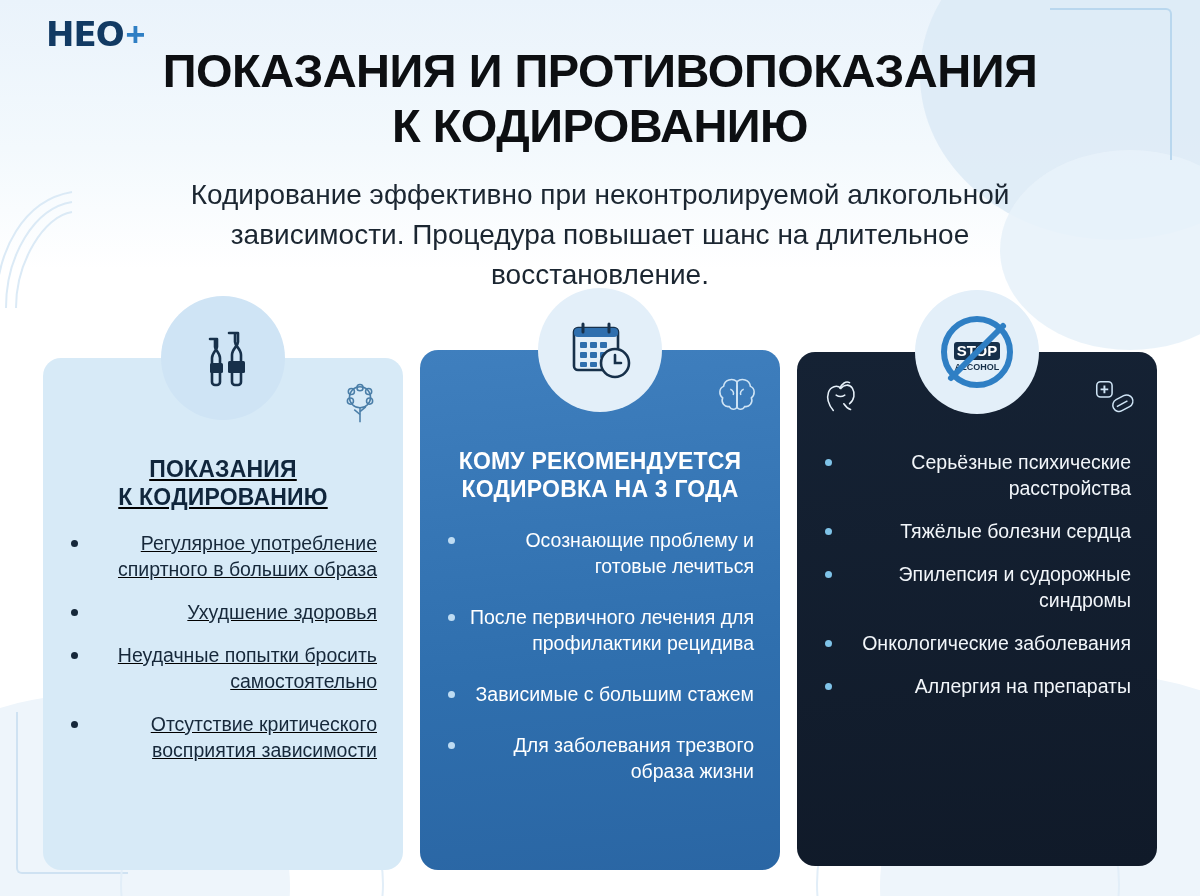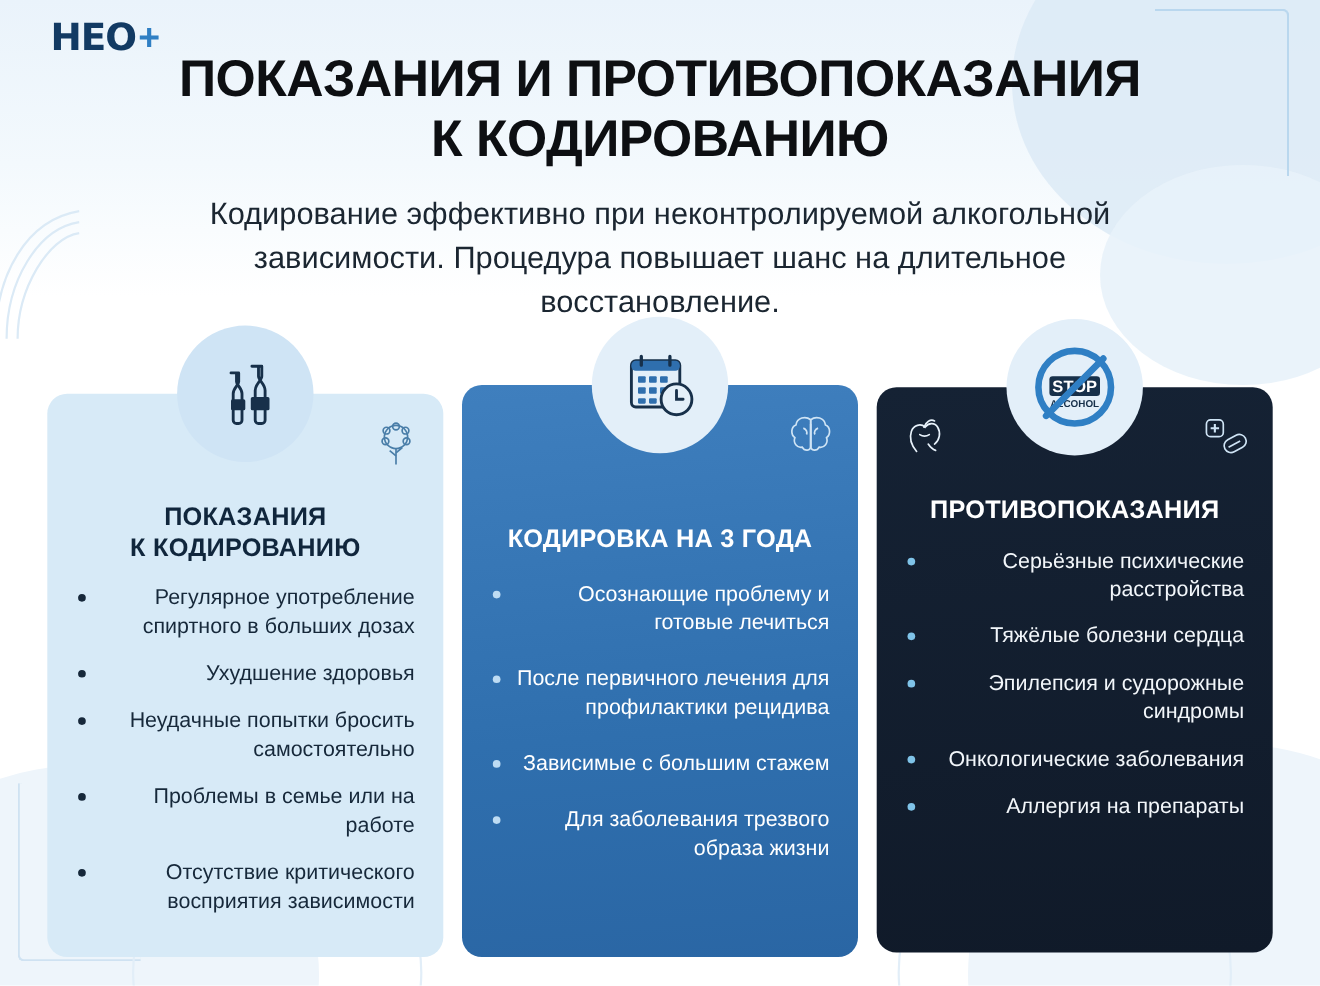--- a/index.html
+++ b/index.html
@@ -160,21 +160,21 @@
   }
   .card--light {
     background: #d7eaf7;
   }
   .card--blue {
     background: linear-gradient(175deg, #3f7fbe 0%, #2f6fae 60%, #2a66a4 100%);
   }
   .card--dark {
     background: linear-gradient(175deg, #152234 0%, #101a29 100%);
   }
-  .card--light  { margin-top: 6px; height: 512px;}
+  .card--light  { margin-top: 6px; height: 512px; text-decoration: underline;}
   .card--blue   { margin-top: -2px; height: 520px;}
   .card--dark   { margin-top: 0px; height: 514px;}
 
   .card-badge {
     position: absolute;
     top: -62px;
     left: 50%;
     transform: translateX(-50%);
     width: 124px; height: 124px;
     border-radius: 50%;
@@ -292,24 +292,23 @@
         <circle cx="14" cy="22" r="3.2"></circle>
         <circle cx="34" cy="22" r="3.2"></circle>
       </g>
     </svg>
 
     <h2 class="card-title">
       <span>ПОКАЗАНИЯ</span><br>
       <span>К КОДИРОВАНИЮ</span>
     </h2>
     <ul class="card-list">
-      <li>Регулярное употребление спиртного в больших дозах</li>
+      <li>Регулярное употребление спиртного в больших образа</li>
       <li>Ухудшение здоровья</li>
       <li>Неудачные попытки бросить самостоятельно</li>
-      <li>Проблемы в семье или на работе</li>
       <li>Отсутствие критического восприятия зависимости</li>
     </ul>
   </div>
 
   <div class="card card--blue">
     <div class="card-badge">
       <svg width="80" height="80" viewBox="0 0 80 80">
         <g>
           <rect x="14" y="18" width="44" height="42" rx="4" fill="none" stroke="#17304a" stroke-width="2.6"></rect>
           <rect x="14" y="18" width="44" height="9" rx="4" fill="#2f6fae"></rect>
@@ -333,21 +332,21 @@
     <svg class="card-corner-icon corner-right" viewBox="0 0 48 48">
       <g fill="none" stroke="#cfe4f5" stroke-width="1.6">
         <path d="M24 10 c-5 -4 -13 -2 -14 5 c-5 2 -5 9 -1 12 c-2 5 2 10 7 9 c2 4 8 4 8 -1 z"></path>
         <path d="M24 10 c5 -4 13 -2 14 5 c5 2 5 9 1 12 c2 5 -2 10 -7 9 c-2 4 -8 4 -8 -1 z"></path>
         <path d="M24 14 v22"></path>
         <path d="M17 18 c3 1 4 4 3 6 M31 18 c-3 1 -4 4 -3 6"></path>
       </g>
     </svg>
 
     <h2 class="card-title">
-      <br>
+      <span>КОМУ РЕКОМЕНДУЕТСЯ</span><br>
       <span>КОДИРОВКА НА 3 ГОДА</span>
     </h2>
     <ul class="card-list">
       <li>Осознающие проблему и готовые лечиться</li>
       <li>После первичного лечения для профилактики рецидива</li>
       <li>Зависимые с большим стажем</li>
       <li>Для заболевания трезвого образа жизни</li>
     </ul>
   </div>
 
@@ -373,21 +372,20 @@
 
     <svg class="card-corner-icon corner-right" viewBox="0 0 48 48">
       <g stroke="#cfe4f5" stroke-width="1.6" fill="none">
         <rect x="6" y="8" width="16" height="16" rx="4"></rect>
         <path d="M10 16 h8 M14 12 v8" stroke-width="2"></path>
         <rect x="22" y="24" width="22" height="13" rx="6.5" transform="rotate(-28 33 30)"></rect>
         <path d="M27 34 l11 -6"></path>
       </g>
     </svg>
 
-    <h2 class="card-title">ПРОТИВОПОКАЗАНИЯ</h2>
     <ul class="card-list">
       <li>Серьёзные психические расстройства</li>
       <li>Тяжёлые болезни сердца</li>
       <li>Эпилепсия и судорожные синдромы</li>
       <li>Онкологические заболевания</li>
       <li>Аллергия на препараты</li>
     </ul>
   </div>
 
 </div>

